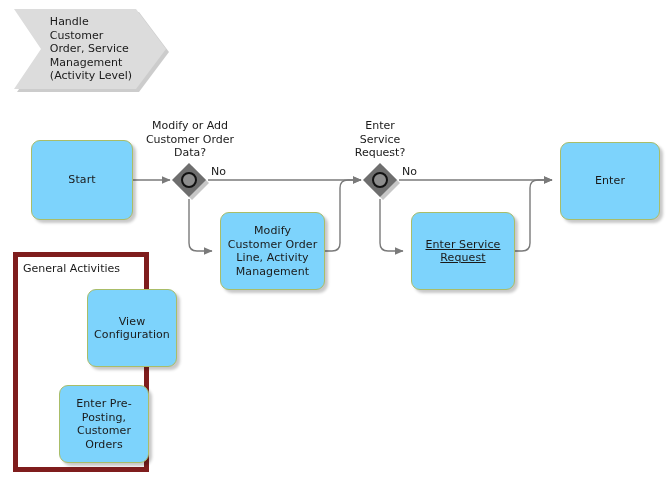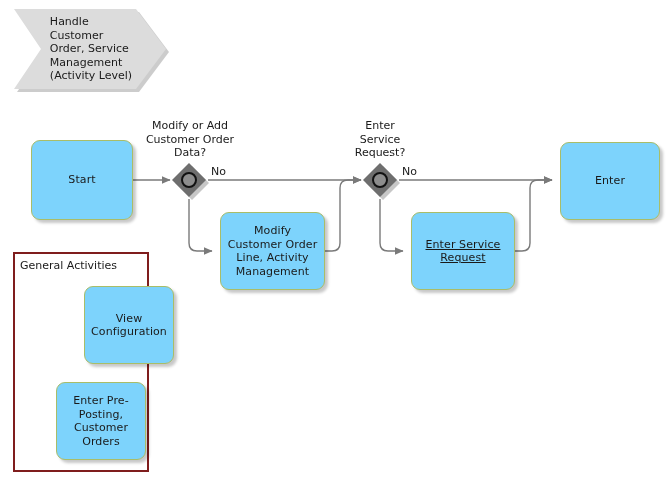--- a/index.html
+++ b/index.html
@@ -77,21 +77,21 @@
     text-align:center;white-space:pre-line;
   }
   .branchlabel{
     position:absolute;color:#1a1a1a;font-size:11px;line-height:13px;
     text-align:left;white-space:nowrap;
   }
 
   
   .group{
     left:13px;top:252px;width:136px;height:220px;
-    border:2px solid #7f1d1d;background:#ffffff;
+    border:5px solid #7f1d1d;background:#ffffff;
   }
   .group-title{
     position:absolute;left:5px;top:5px;
     font-size:11px;line-height:13px;color:#1a1a1a;white-space:nowrap;
   }
 </style>
 </head>
 <body>
 
 <div id="canvas">

